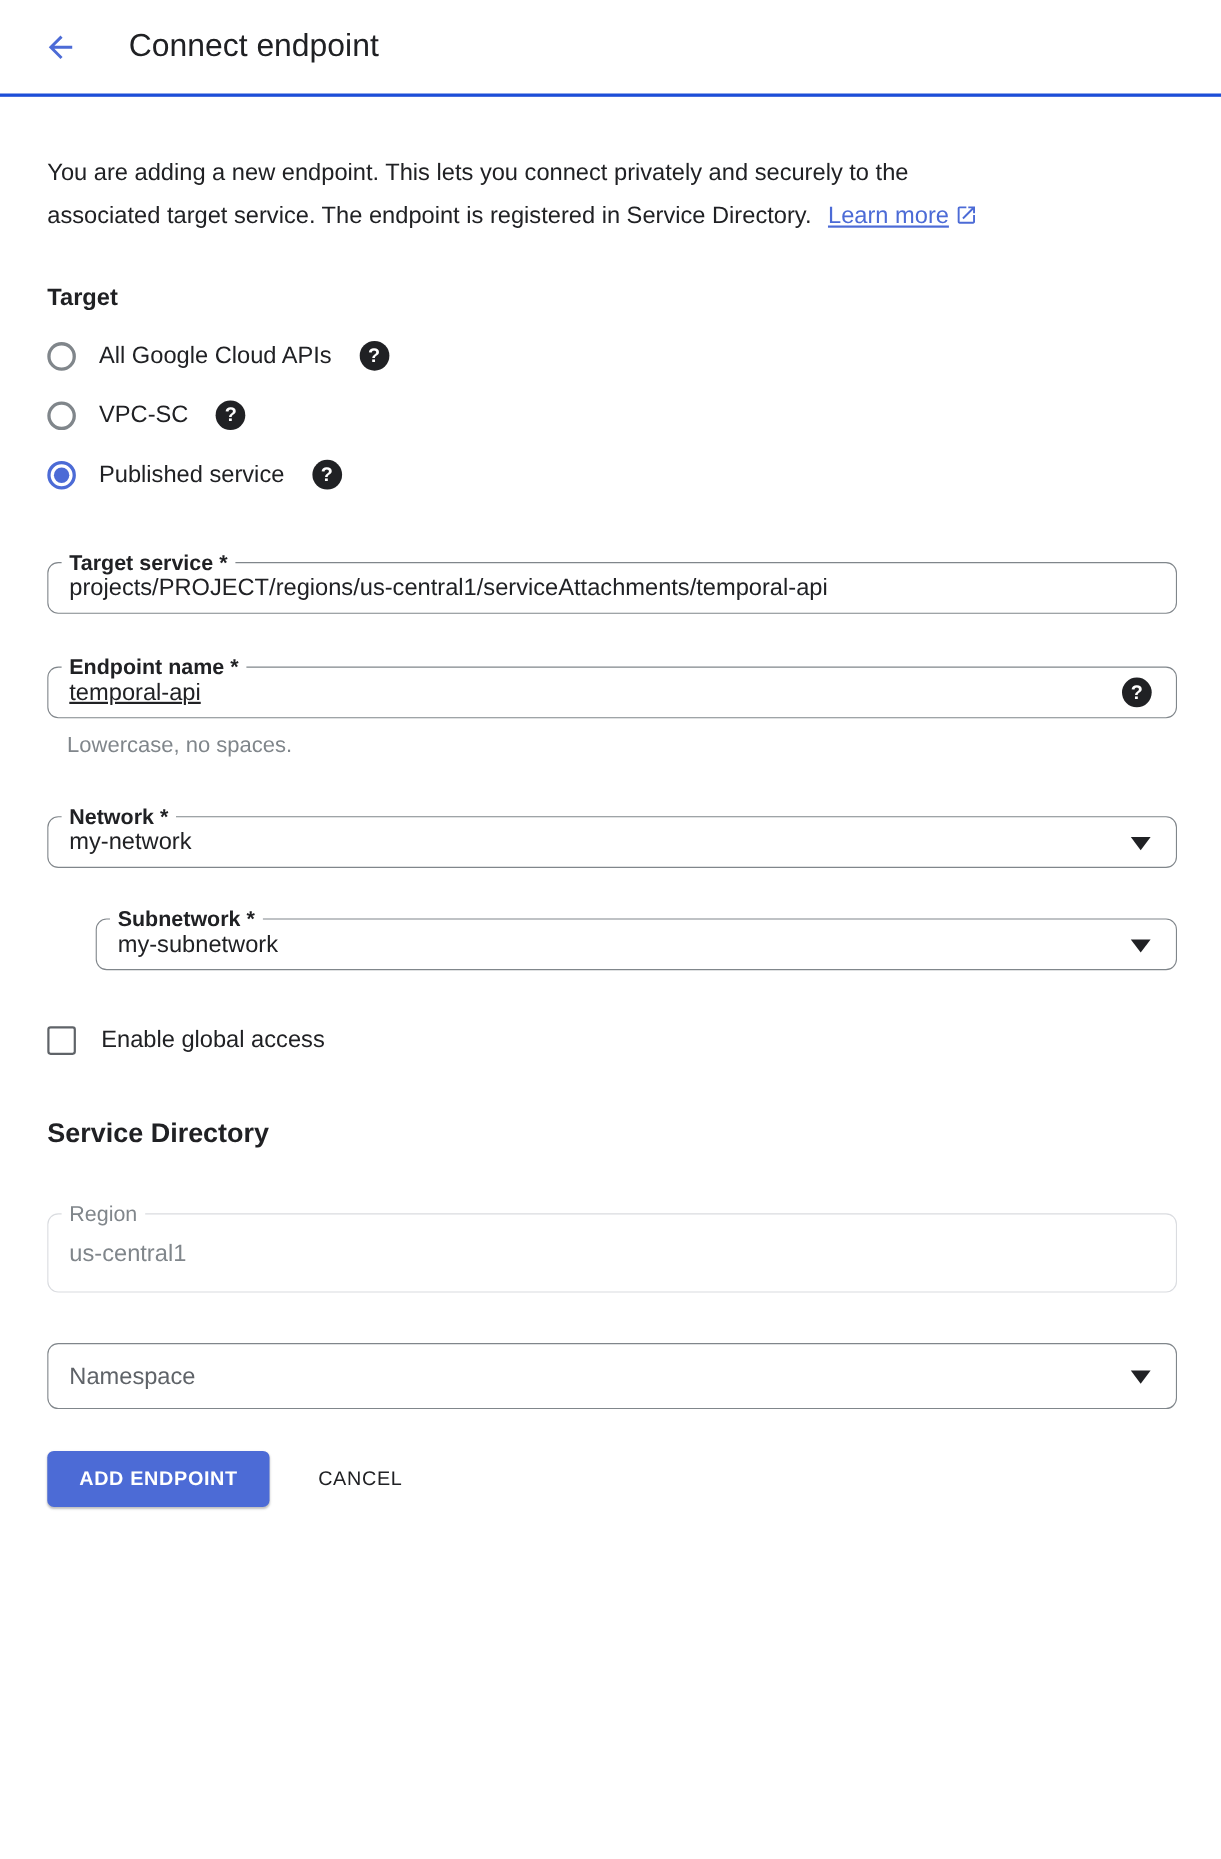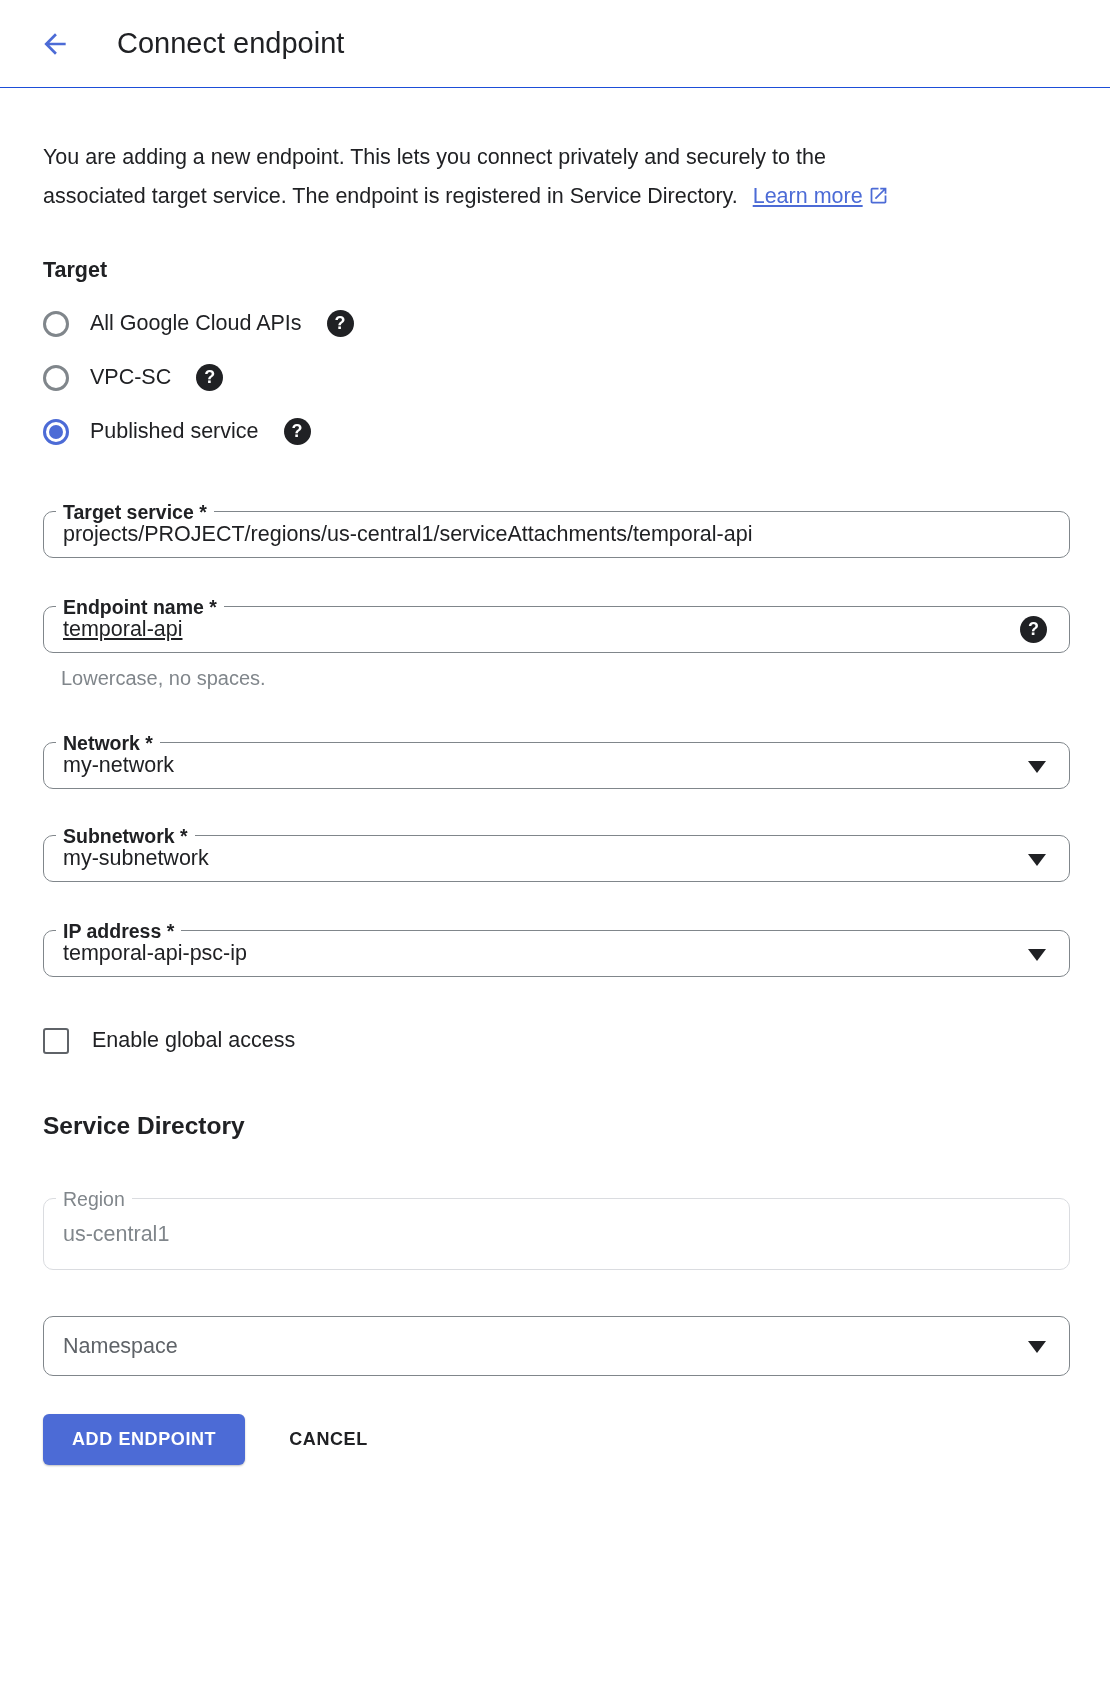--- a/index.html
+++ b/index.html
@@ -9,21 +9,21 @@
     background: #ffffff;
     font-family: "Liberation Sans", sans-serif;
     color: #202124;
     overflow: hidden;
   }
   
   .header {
     height: 88px;
     display: flex;
     align-items: center;
-    border-bottom: 1px solid #1d4ed8;
+    border-bottom: 3px solid #1d4ed8;
     padding-left: 33px;
   }
   .back-btn {
     width: 44px; height: 44px;
     display: flex; align-items: center; justify-content: center;
     background: none; border: none; padding: 0; cursor: pointer;
   }
   .back-btn svg { width: 32px; height: 32px; fill: #4c6bd6; }
   .page-title {
     font-size: 29px;
@@ -129,21 +129,21 @@
   .field .help-icon {
     position: absolute;
     right: 22px;
     top: 50%;
     margin-top: -13.5px;
     margin-left: 0;
   }
   .field.target-service { margin-top: 66px; }
   .field.endpoint       { margin-top: 48px; text-decoration: underline; }
   .field.network        { margin-top: 52px; }
-  .field.subnetwork     { margin-top: 46px; }
+  .field.subnetwork     { margin-top: 46px; margin-left: 44px; }
   .field.ip-address     { margin-top: 48px; }
   .helper-text {
     margin-top: 14px;
     padding-left: 18px;
     font-size: 20px;
     color: #80868b;
   }
   
   .field.disabled {
     border-color: #dadce0;
@@ -199,21 +199,21 @@
     letter-spacing: 0.6px;
     cursor: pointer;
     box-shadow: 0 1px 2px rgba(0,0,0,0.25);
   }
   .text-btn {
     background: none;
     border: none;
     margin-left: 44px;
     font-family: "Liberation Sans", sans-serif;
     font-size: 18px;
-    font-weight: 700;
+    font-weight: 400;
     letter-spacing: 0.6px;
     color: #202124;
     cursor: pointer;
     padding: 0;
   }
 </style>
 </head>
 <body>
 
 <div class="header">
@@ -273,25 +273,20 @@
     <span class="field-value">my-network</span>
     <span class="dropdown-arrow"></span>
   </div>
 
   <div class="field subnetwork">
     <span class="field-label">Subnetwork *</span>
     <span class="field-value">my-subnetwork</span>
     <span class="dropdown-arrow"></span>
   </div>
 
-  <div class="field ip-address">
-    <span class="field-label">IP address *</span>
-    <span class="field-value">temporal-api-psc-ip</span>
-    <span class="dropdown-arrow"></span>
-  </div>
 
   <div class="checkbox-row">
     <span class="checkbox"></span>
     <span class="checkbox-label">Enable global access</span>
   </div>
 
   <div class="sd-heading">Service Directory</div>
 
   <div class="field disabled">
     <span class="field-label">Region</span>

